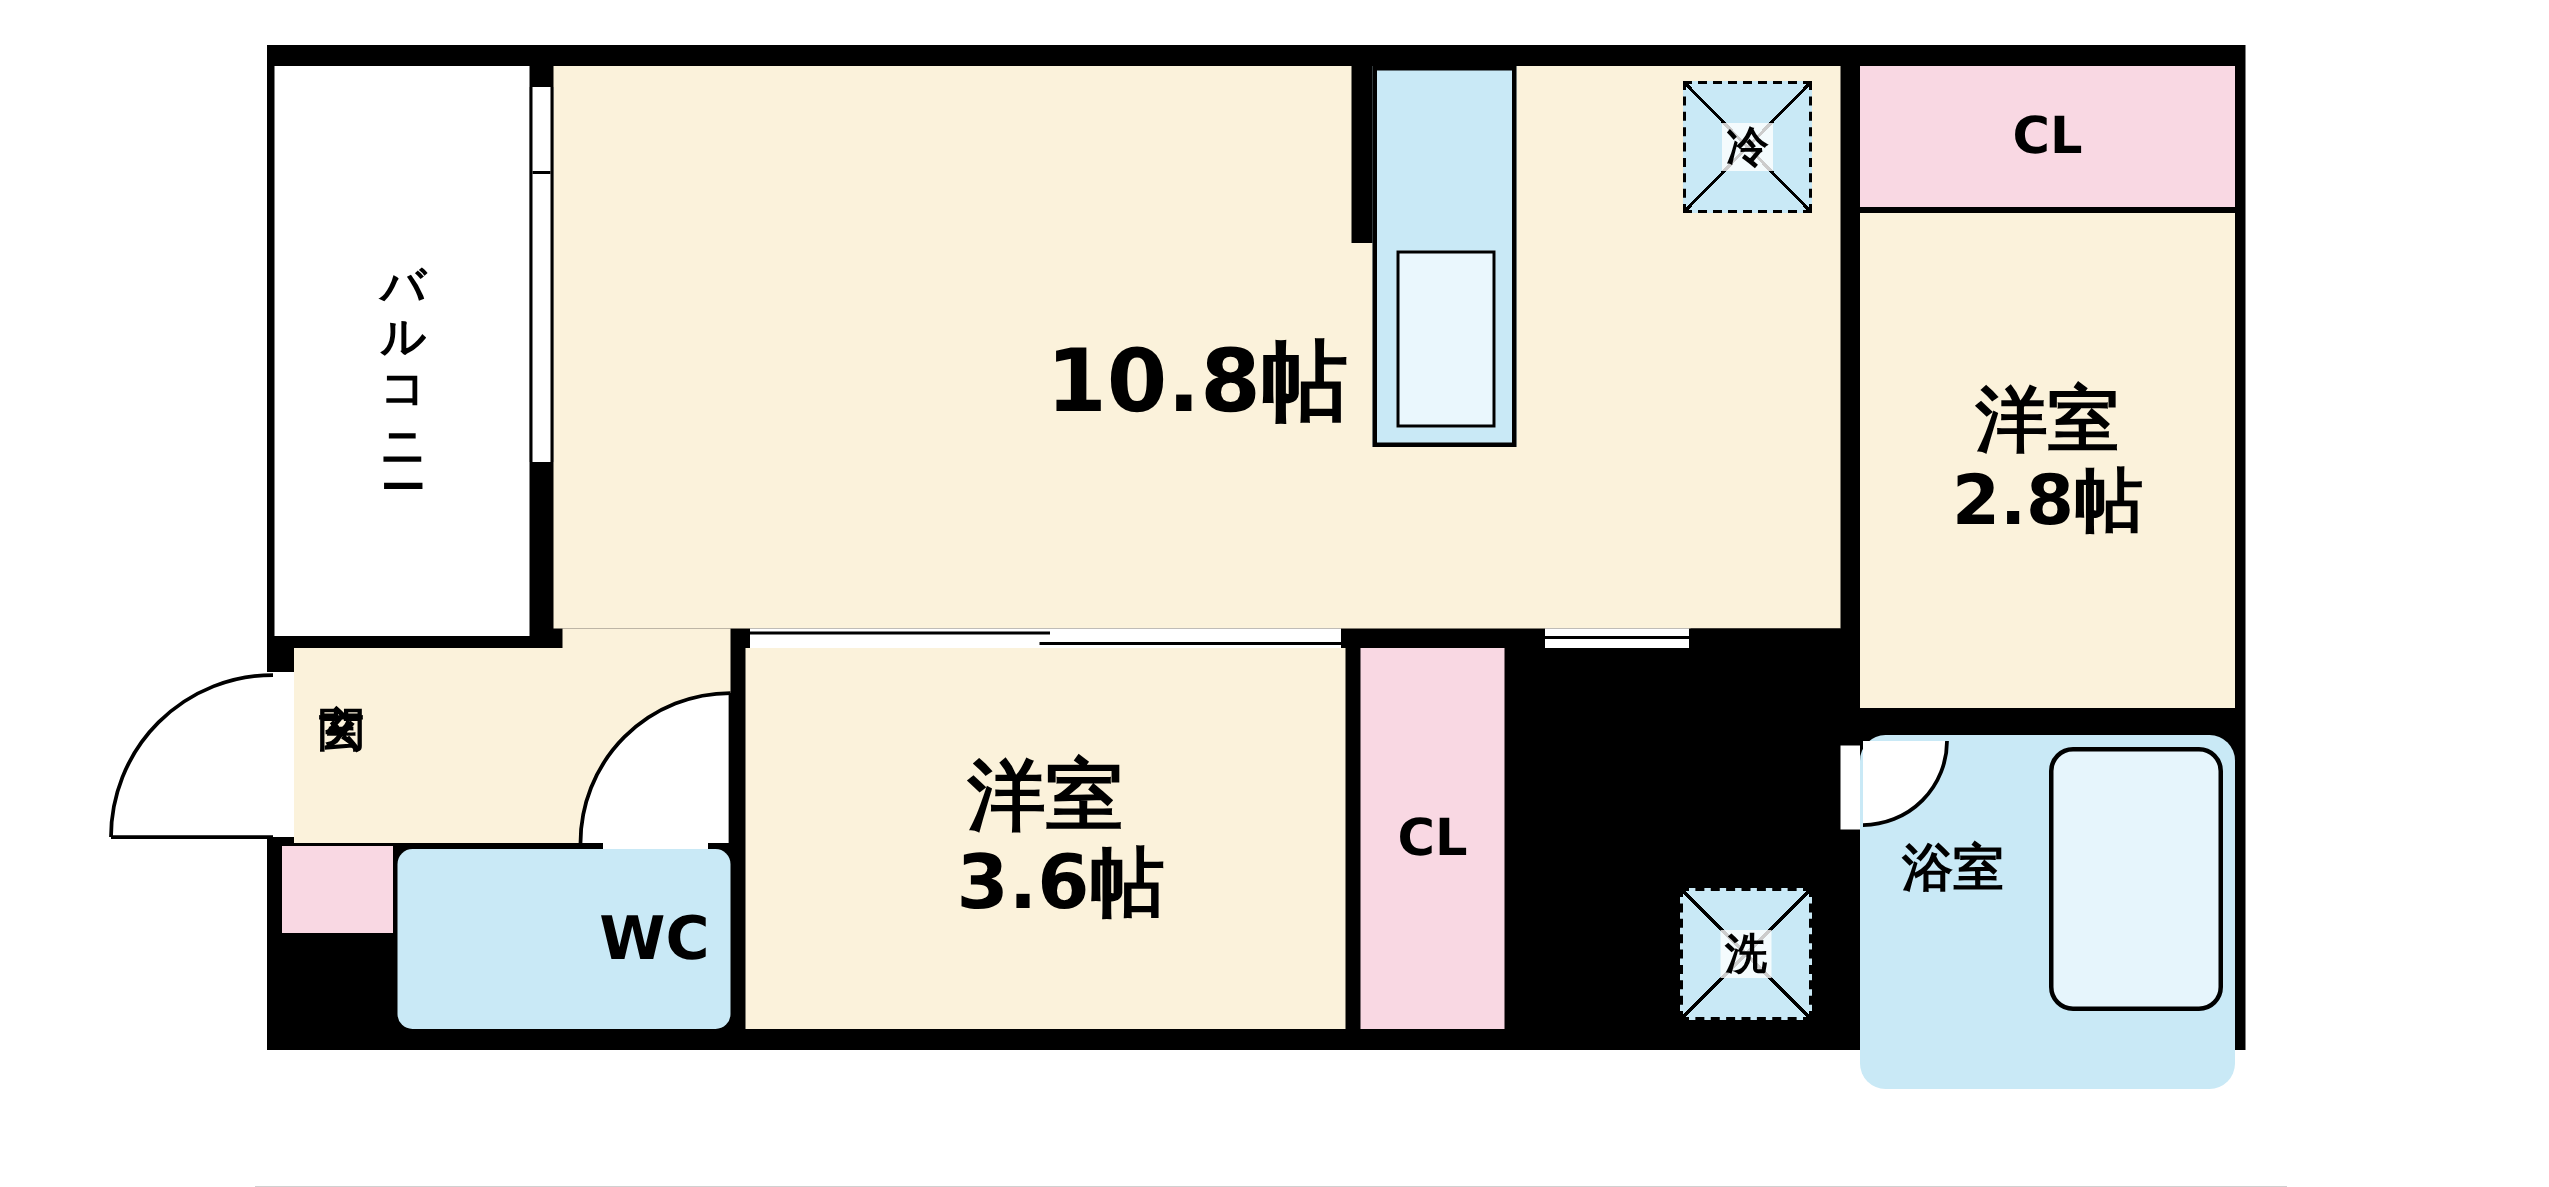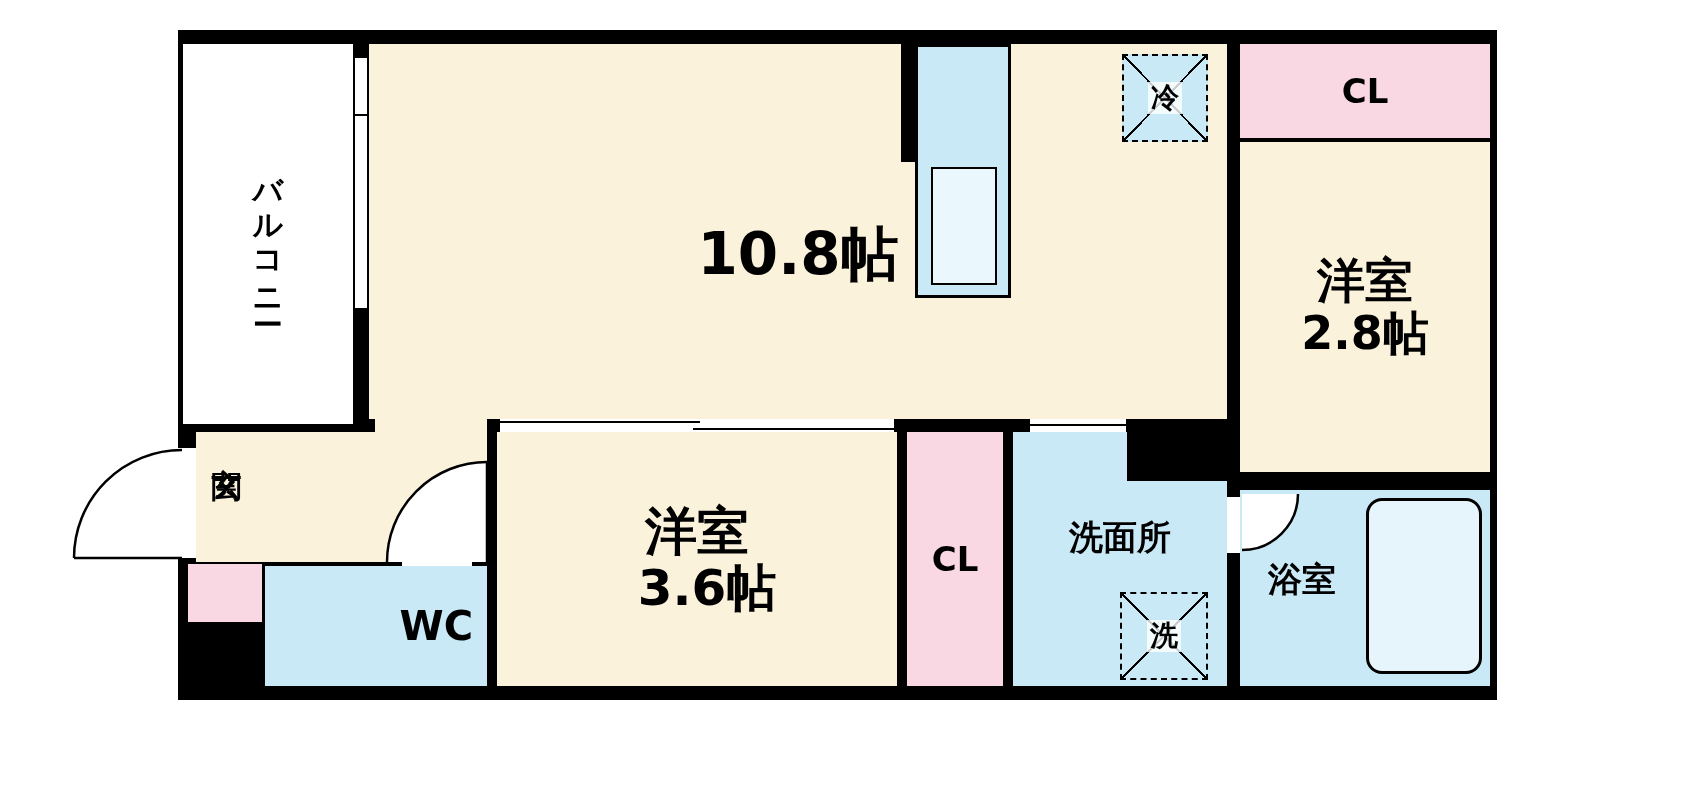--- a/index.html
+++ b/index.html
@@ -28,30 +28,30 @@
   .r-ldk .lbl{font-size:62px;}
   .r-ldk .size{font-size:58px;margin-top:45px;}
   .r-cl-upper{left:1240px;top:44px;width:250px;height:94px;background:var(--closet,#F9D8E3);}
   .r-cl-upper .lbl{font-size:34px;}
   .r-west28{left:1240px;top:142px;width:250px;height:330px;background:var(--floor,#FBF2DB);}
   .r-west28 .lbl{font-size:48px;}
   .r-west28 .size{font-size:46px;}
   .r-hall{left:196px;top:432px;width:291px;height:130px;background:var(--floor,#FBF2DB);align-items:flex-start;justify-content:flex-start;}
   .r-hall .lbl{font-size:30px;margin:12px 0 0 14px;}
   .r-mat{left:188px;top:564px;width:74px;height:58px;background:var(--closet,#F9D8E3);}
-  .r-wc{left:265px;top:566px;width:222px;height:120px;background:var(--wet,#C9E9F6);}
+  .r-wc{left:265px;top:566px;width:222px;height:120px;background:var(--wet,#C9E9F6);border-radius:10px;}
   .r-wc .lbl{position:absolute;right:14px;top:38px;font-size:40px;}
   .r-west36{left:497px;top:432px;width:400px;height:254px;background:var(--floor,#FBF2DB);}
   .r-west36 .lbl{font-size:52px;}
   .r-west36 .size{font-size:50px;margin-left:20px;}
   .r-cl-lower{left:907px;top:432px;width:96px;height:254px;background:var(--closet,#F9D8E3);}
   .r-cl-lower .lbl{font-size:34px;}
   .r-wash{left:1013px;top:432px;width:214px;height:254px;background:var(--wet,#C9E9F6);}
   .r-wash .lbl{position:absolute;left:0;right:0;top:86px;font-size:34px;}
-  .r-bath{left:1240px;top:490px;width:250px;height:196px;background:var(--wet,#C9E9F6);}
+  .r-bath{left:1240px;top:490px;width:250px;height:236px;background:var(--wet,#C9E9F6);border-radius:17px;}
   .r-bath .lbl{position:absolute;left:28px;top:70px;font-size:34px;}
 
   
   .open-hall{left:375px;top:419px;width:112px;height:13px;background:var(--floor,#FBF2DB);}
   .open-entry{left:178px;top:448px;width:18px;height:110px;background:var(--paper,#fff);}
   .open-bathdoor{left:1227px;top:497px;width:13px;height:56px;background:var(--paper,#fff);}
   .open-washdoor{left:1030px;top:419px;width:96px;height:13px;background:#fff;}
   .open-washdoor .line{position:absolute;left:0;right:0;top:5px;height:2px;background:#000;}
   .open-wc{left:402px;top:562px;width:70px;height:4px;background:#fff;}
 
@@ -120,24 +120,20 @@
 
   <div class="room r-west36">
     <span class="lbl">洋室</span>
     <span class="lbl size">3.6帖</span>
   </div>
 
   <div class="room r-cl-lower">
     <span class="lbl">CL</span>
   </div>
 
-  <div class="room r-wash">
-    <span class="lbl">洗面所</span>
-
-  </div>
 
   <div class="room r-bath">
     <span class="lbl">浴室</span>
     <div class="abs tub" style="left:126px;top:8px;"></div>
   </div>
 
   <div class="abs open-hall"></div>
   <div class="abs open-entry"></div>
   <div class="abs open-bathdoor"></div>
   <div class="abs open-washdoor">

